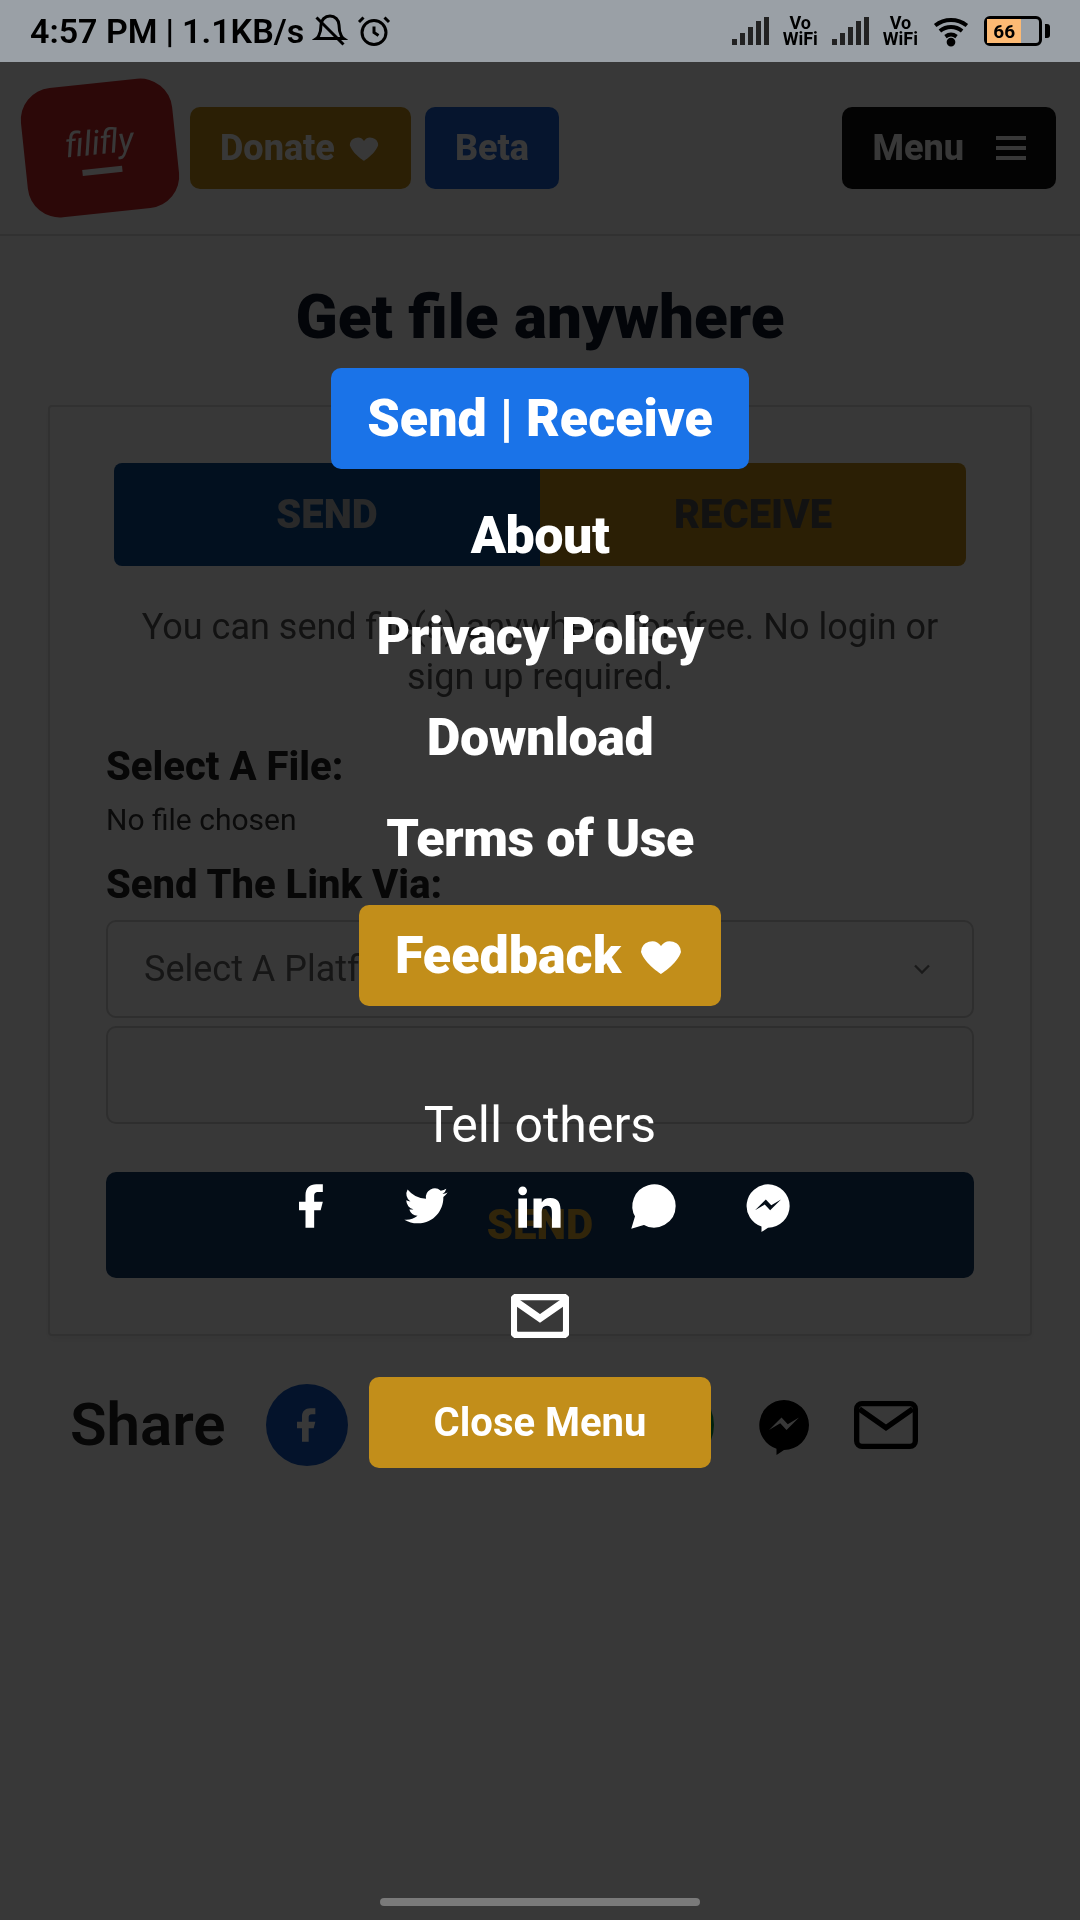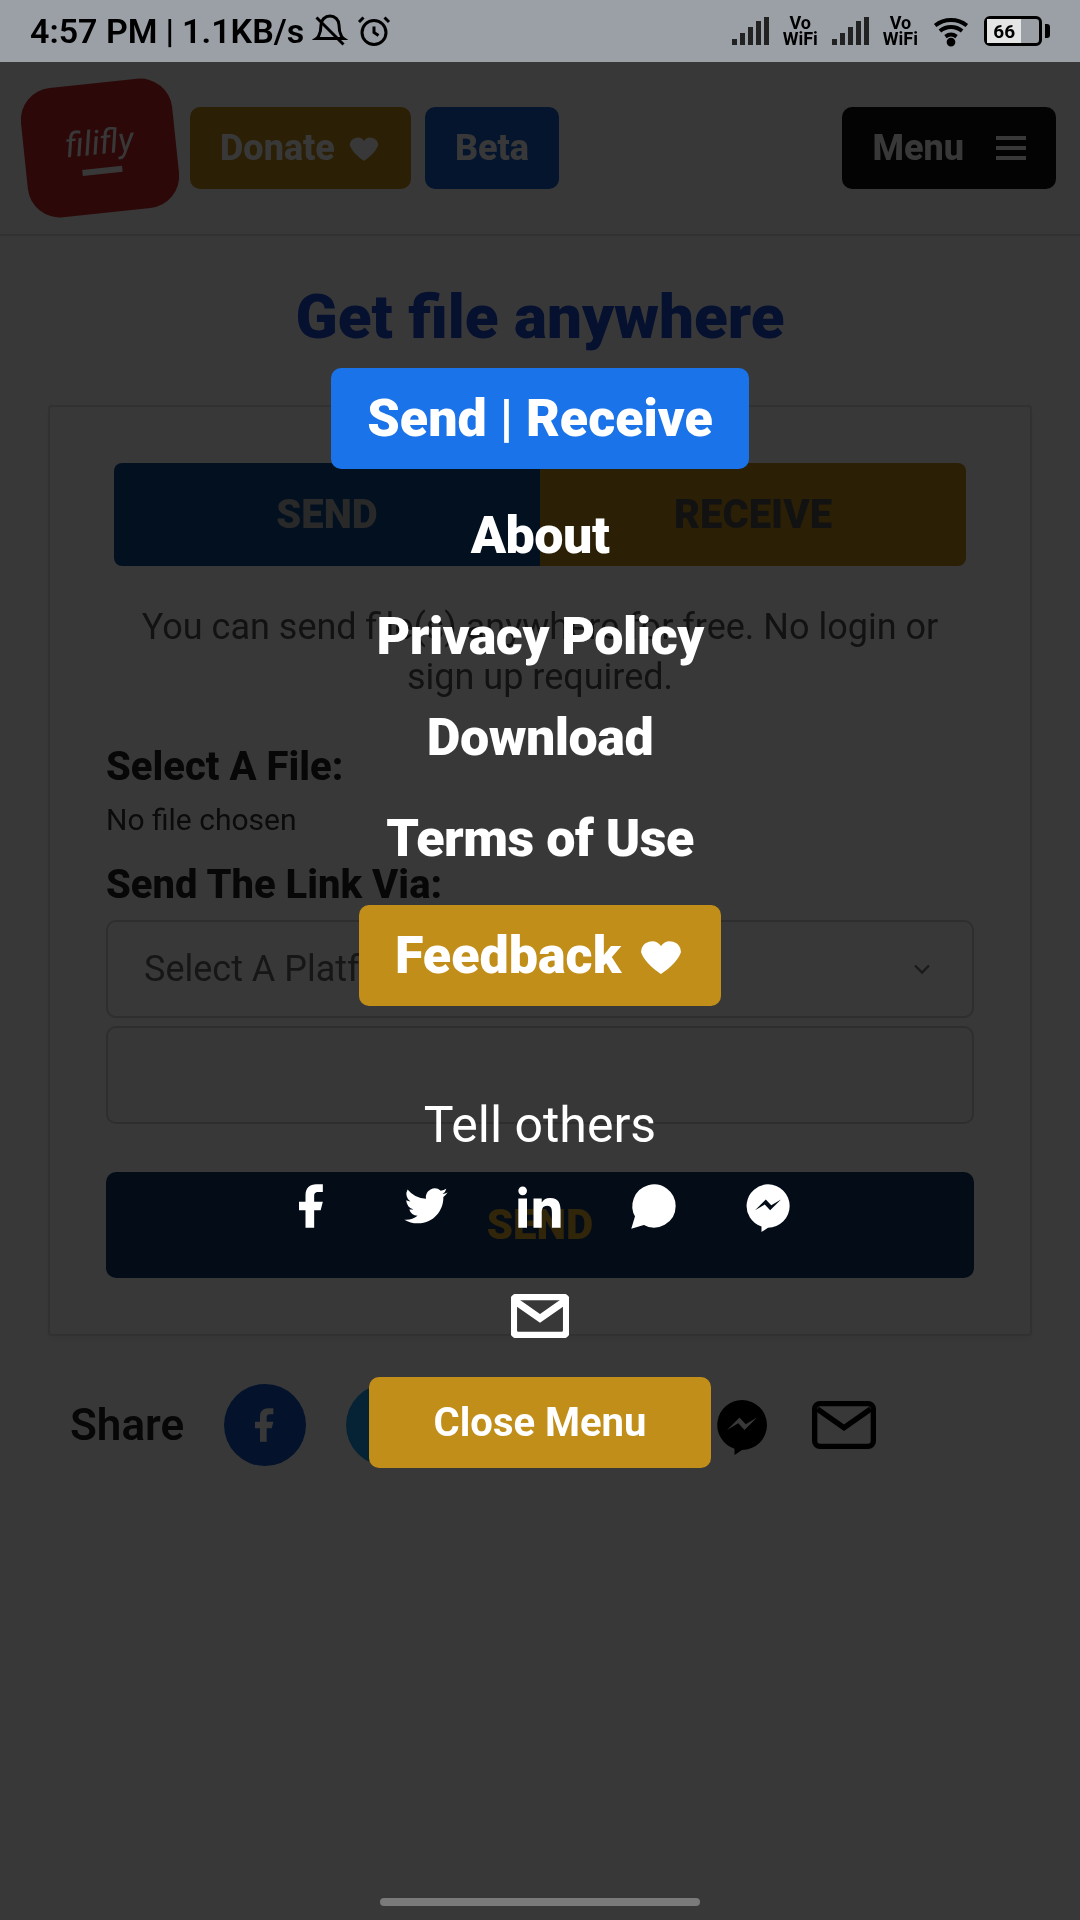--- a/index.html
+++ b/index.html
@@ -9,52 +9,52 @@
     .status-bar { height: 62px; background: #9aa0a6; display: flex; justify-content: space-between; align-items: center; padding: 0 30px; color: #000; font-weight: 600; }
     .status-left { display: flex; align-items: center; gap: 8px; font-size: 34px; }
     .status-right { display: flex; align-items: center; gap: 14px; }
     .status-right svg { width: 38px; height: 38px; }
     .sig { display: flex; align-items: flex-end; gap: 3px; height: 28px; }
     .sig span { width: 5px; background: #222; }
     .sig span:nth-child(1){height:6px}.sig span:nth-child(2){height:12px}.sig span:nth-child(3){height:18px}.sig span:nth-child(4){height:24px}.sig span:nth-child(5){height:28px}
     .vowifi { font-size: 18px; font-weight: 700; line-height: 0.9; display: flex; flex-direction: column; align-items: center; text-align: center; }
     .battery { display: flex; align-items: center; gap: 3px; }
     .battery-body { width: 58px; height: 30px; border: 3px solid #000; border-radius: 6px; position: relative; }
-    .battery-fill { position: absolute; left: 0; top: 0; bottom: 0; width: 66%; background: #e5e5e5; display:flex; align-items:center; justify-content:center; font-size:19px; font-weight:700; color:#000;}
+    .battery-fill { position: absolute; left: 0; top: 0; bottom: 0; width: 66%; background: #fdba74; display:flex; align-items:center; justify-content:center; font-size:19px; font-weight:700; color:#000;}
     .battery-tip { width: 5px; height: 14px; background: #000; border-radius: 0 3px 3px 0; }
 
     
     .page { position: absolute; top: 62px; left: 0; right: 0; bottom: 0; background: #fff; }
     .topbar { height: 174px; display: flex; align-items: center; padding: 0 24px; gap: 14px; border-bottom: 2px solid #e0e0e0; }
     .logo { width: 152px; height: 130px; background: #c62828; border-radius: 32px; transform: rotate(-6deg); display:flex;flex-direction:column;align-items:center;justify-content:center;color:#fff; }
     .logo-text { font-size: 34px; font-weight: 400; font-style: italic; }
     .logo-sub { width: 40px; height: 6px; background: #fff; margin-top: 6px; }
     .btn { border: none; border-radius: 10px; padding: 20px 30px; font-size: 36px; font-weight: 800; display:inline-flex; align-items:center; gap:12px; }
     .btn-amber { background: #c28e1a; color: #fff; }
     .btn-blue { background: #1e62d0; color: #fff; }
     .btn-darkblue { background: #163d6a; color: #e0a830; }
     .spacer { flex: 1; }
     .hamburger { display: inline-flex; flex-direction: column; gap: 6px; }
     .hamburger span { width: 30px; height: 4px; background: currentColor; }
 
-    .hero { text-align: center; font-size: 62px; font-weight: 900; color: #1d4ed8; margin-top: 44px; }
+    .hero { text-align: center; font-size: 62px; font-weight: 900; color: #0f172a; margin-top: 44px; }
     .card { margin: 52px 48px 0; border: 2px solid #ddd; border-radius: 4px; padding: 56px; background:#fff; box-shadow: 0 4px 10px rgba(0,0,0,0.05);}
     .seg { display:flex; margin: 0 8px 36px; }
     .seg div { flex:1; text-align:center; font-size:40px; font-weight:900; padding:28px 0; }
     .seg .send { background:#0b4a8f; color:#b9b9b9; border-radius:8px 0 0 8px;}
     .seg .recv { background:#c28e1a; color:#555; border-radius:0 8px 8px 0;}
     .card-sub { text-align:center; font-size:36px; color:#555; line-height:1.4; margin-bottom:40px; }
     .label { font-size:40px; font-weight:800; color:#222; margin: 24px 0 12px; }
     .choosefile { display:flex; align-items:center; gap:14px; }
     .choosefile button { border:2px solid #777; background:#eee; padding:6px 14px; font-size:28px; }
     .choosefile span { font-size:30px; color:#333; }
     .select { border:2px solid #cfcfcf; border-radius:10px; height:98px; display:flex; align-items:center; justify-content:space-between; padding:0 36px; font-size:36px; color:#666; margin-top:8px; }
     .textinput { border:2px solid #cfcfcf; border-radius:10px; height:98px; margin-top:8px; background:#fafafa; }
     .sendbtn { width:100%; height:106px; border-radius:10px; margin-top:48px; display:flex;align-items:center;justify-content:center;font-size:42px;font-weight:900;}
-    .share-row { margin: 48px 70px 0; display:flex; align-items:center; gap:40px; font-size:44px; font-weight:600; color:#222; }
+    .share-row { margin: 48px 70px 0; display:flex; align-items:center; gap:40px; font-size:60px; font-weight:600; color:#222; }
     .circ { width:82px;height:82px;border-radius:50%;display:flex;align-items:center;justify-content:center; }
     .circ.fb{background:#1559c2;} .circ.tw{background:#1ca1f2;} .circ.li{background:#0a4fa3;} .circ.wa{background:#0d9b3f;}
 
     
     .overlay { position:absolute; top:62px; left:0; right:0; bottom:0; background:rgba(0,0,0,0.78); }
     .menu { position:absolute; top:62px; left:0; right:0; bottom:0; display:flex; flex-direction:column; align-items:center; padding-top:290px; color:#fff; }
     .menu-item { font-size:52px; font-weight:900; margin: 20px 0; letter-spacing: -0.5px; }
     .menu-btn { border:none; border-radius:10px; padding:20px 36px; font-size:52px; font-weight:900; display:inline-flex; align-items:center; gap:16px; margin:16px 0; }
     .menu-btn.blue { background:#1a73e8; color:#fff; }
     .menu-btn.amber { background:#c28e1a; color:#fff; }

